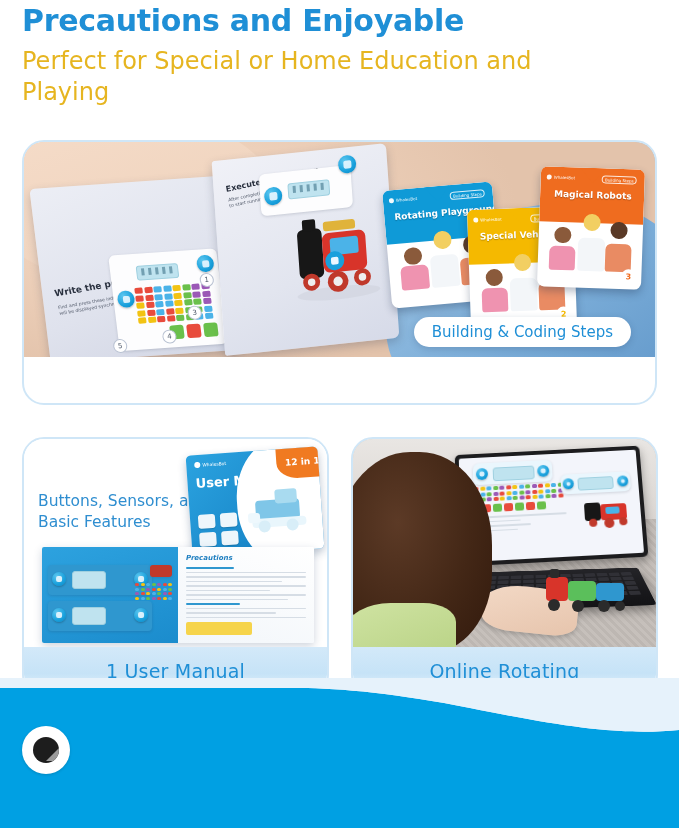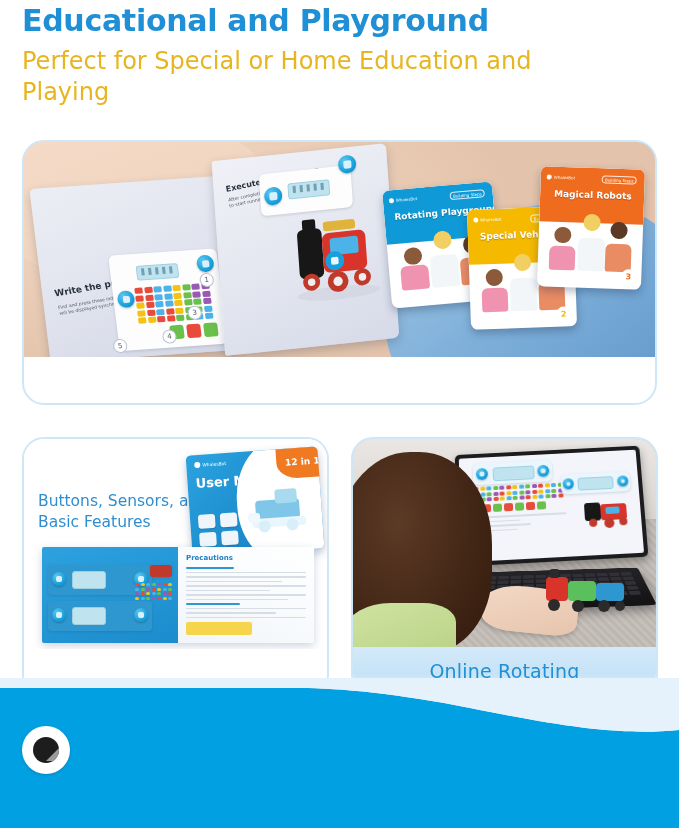--- a/index.html
+++ b/index.html
@@ -195,21 +195,21 @@
   .m-bricks i{position:absolute;width:17px;height:14px;background:#eef6fb;border-radius:3px;box-shadow:0 1px 1px rgba(0,0,0,.15);}
   .m-robot{position:absolute;right:6px;bottom:16px;width:70px;height:52px;}
   .m-foot{position:absolute;right:6px;bottom:4px;color:#fff;font-size:4px;opacity:.9;}
 
   .m-spread{
     position:absolute;left:18px;bottom:6px;width:272px;height:96px;
     box-shadow:0 3px 8px rgba(30,60,100,.22);border-radius:2px;overflow:hidden;
     display:flex;
   }
   .m-pageL{width:50%;height:100%;background:linear-gradient(160deg,#2da2df 0%,#1b8ccd 100%);position:relative;}
-  .m-pageR{width:50%;height:100%;background:linear-gradient(200deg,#ffffff 0%,#f2f6fa 100%);position:relative;}
+  .m-pageR{width:50%;height:100%;background:linear-gradient(200deg,#ffffff 0%,#f2f6fa 100%);position:relative;font-style:italic;}
   .m-pageR .ptitle{position:absolute;left:8px;top:7px;font-size:7px;font-weight:bold;color:#1f7fc0;}
   .m-lines{position:absolute;left:8px;right:8px;top:20px;}
   .m-lines i{display:block;height:1.5px;background:#d6dde5;margin-bottom:3px;border-radius:1px;}
   .m-warn{position:absolute;left:8px;bottom:8px;width:66px;height:13px;background:#f6d44b;border-radius:2px;}
 
   
   .scene3{position:absolute;inset:0;background:
     linear-gradient(135deg,#cfcac6 0%,#bdb7b2 40%,#d8d3cf 100%);}
   .s3-sofa{position:absolute;left:0;right:0;top:0;height:42%;background:linear-gradient(180deg,#e9e6e3 0%,#d9d4d0 100%);}
   .s3-rug{position:absolute;left:0;right:0;bottom:0;height:62%;background:repeating-linear-gradient(45deg,#c6c0bb 0 3px,#bdb7b2 3px 6px);}
@@ -260,21 +260,21 @@
     position:absolute;right:0;bottom:2px;width:13px;height:13px;
     background:#9b9b9b;clip-path:polygon(100% 0,100% 100%,0 100%);
   }
 </style>
 </head>
 <body>
 
 <div class="page">
 
   <div class="headings">
-    <h1 class="h-main">Educational and Playground</h1>
+    <h1 class="h-main">Precautions and Enjoyable</h1>
     <h2 class="h-sub">Perfect for Special or Home Education and Playing</h2>
   </div>
 
   <div class="card" id="card-books">
     <div class="photo">
       <div class="scene1">
         <div class="arm"></div>
         <div class="shirt"></div>
 
         <div class="book left">
@@ -449,20 +449,21 @@
               </div>
               <div class="kid" style="left:66%;width:32%;height:80%;">
                 <div class="head" style="top:0;width:60%;padding-top:60%;background:#5a3a27"></div>
                 <div class="body" style="width:92%;height:56%;background:#e98b63"></div>
               </div>
             </div>
             <div class="gb-num" style="color:#ef6c1f">3</div>
           </div>
         </div>
 
+        <div class="pill" style="right:24px;bottom:10px;">Building &amp; Coding Steps</div>
       </div>
     </div>
   </div>
 
   <div class="card" id="card-manual">
     <div class="photo">
       <div class="scene2">
         <div class="m-text">Buttons, Sensors, and Basic Features</div>
 
         <div class="m-cover">
@@ -548,20 +549,21 @@
                 <i style="width:45%;background:#2f97cf"></i>
               <i></i>
                 <i style="width:75%"></i>
                 <i></i>
             </div>
             <div class="m-warn"></div>
           </div>
         </div>
       </div>
     </div>
+    <div class="caption">1 User Manual</div>
   </div>
 
   <div class="card" id="card-courses">
     <div class="photo">
       <div class="scene3">
         <div class="s3-sofa"></div>
         <div class="s3-rug"></div>
 
         <div class="laptop">
           <div class="lid">

